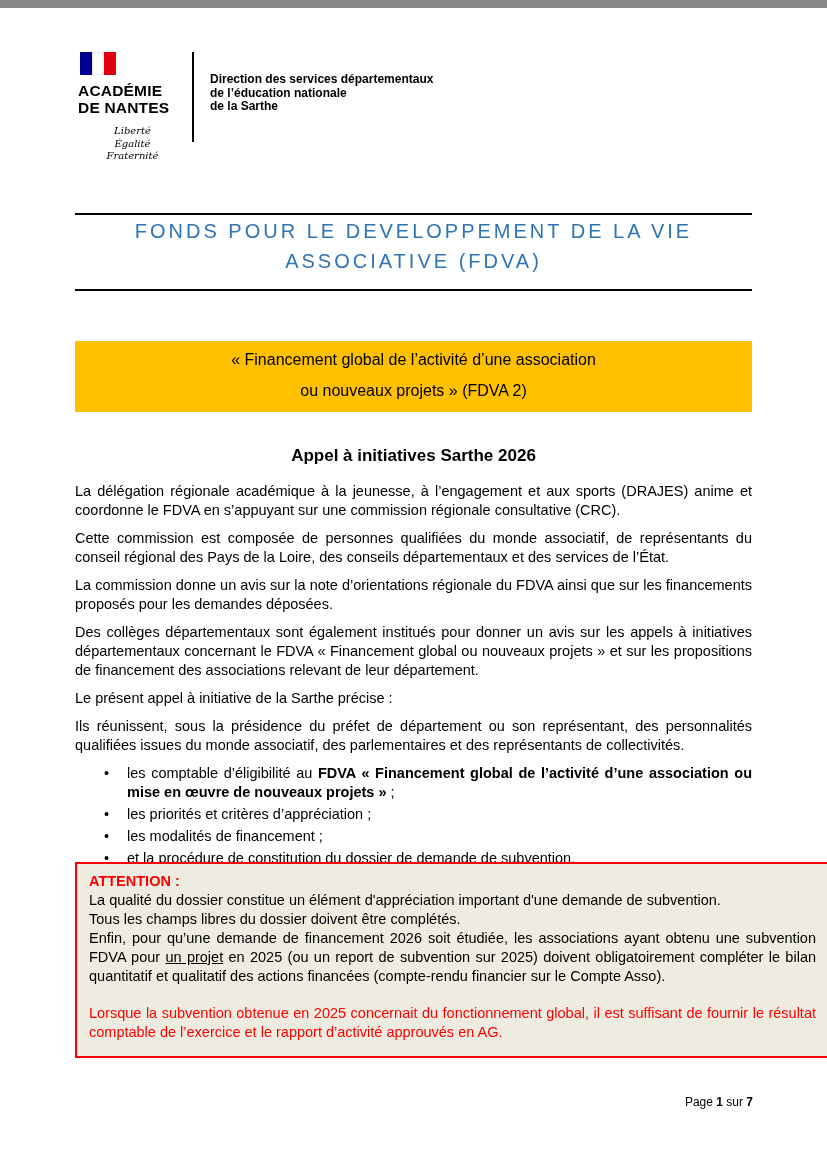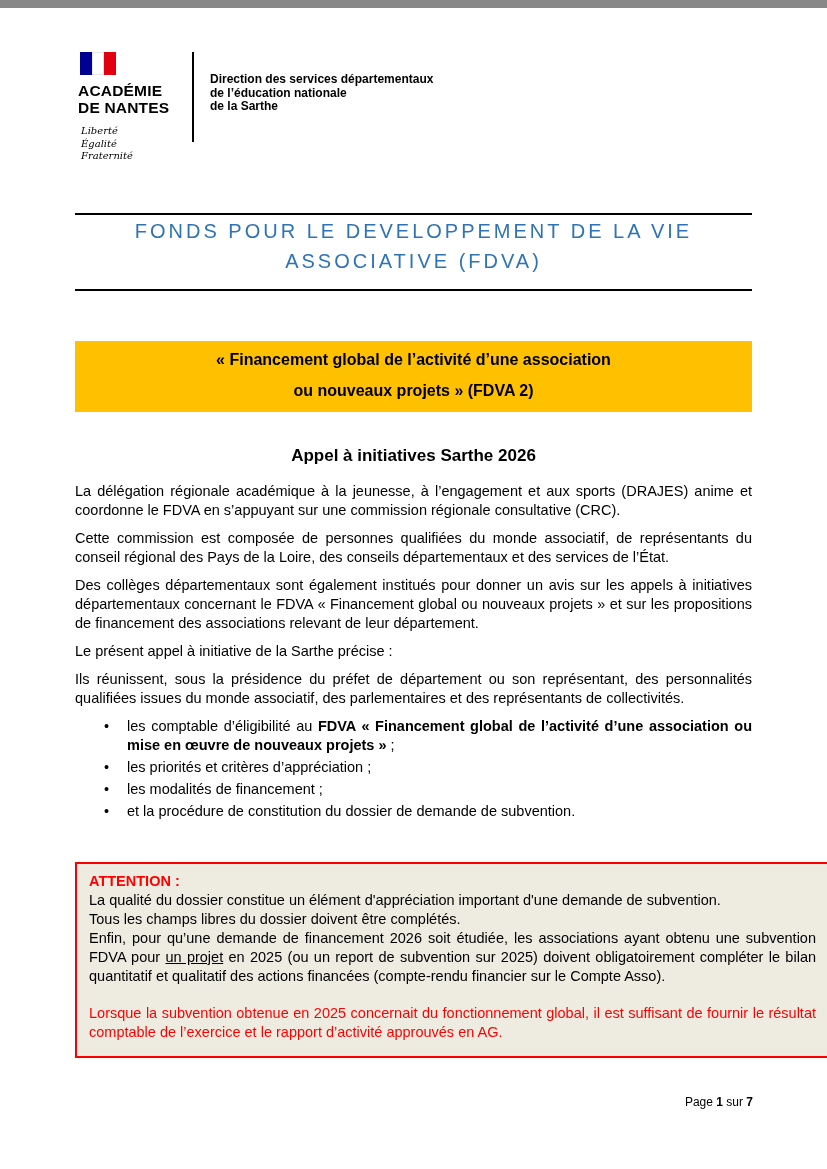--- a/index.html
+++ b/index.html
@@ -13,35 +13,35 @@
   
   .header { position: absolute; top: 44px; left: 78px; display: flex; align-items: flex-start; }
   .logo-block { width: 106px; }
   .flag { display: flex; width: 36px; height: 23px; margin-left: 2px; }
   .flag span { flex: 1; }
   .flag .fb { background: var(--flag-blue, #000091); }
   .flag .fw { background: #fff; box-shadow: inset 0 0 0 1px #e7e7e7; }
   .flag .fr { background: var(--flag-red, #E1000F); }
   .academie { font-weight: bold; font-size: 15.5px; line-height: 17px; margin-top: 7px; letter-spacing: .2px; }
   .motto { font-family: "DejaVu Serif", "Liberation Serif", serif; font-style: italic;
-           font-size: 10px; line-height: 12.5px; margin-top: 9px; margin-left: 3px; }
+           font-size: 10px; line-height: 12.5px; margin-top: 9px; margin-left: 3px; text-align: center; }
   .vdivider { width: 2px; background: #000; height: 90px; margin: 0 16px 0 8px; }
   .direction { font-size: 12px; font-weight: bold; line-height: 13.5px; padding-top: 21px; }
 
   
   .title-block { position: absolute; top: 205px; left: 75px; width: 677px; }
   .rule { height: 2px; background: #000; }
   .main-title { text-align: center; color: var(--title-blue, #2E74B5);
     font-size: 20px; font-weight: 400; letter-spacing: 3px;
     line-height: 30px; padding: 1px 0 13px; }
 
   
   .banner { position: absolute; top: 333px; left: 75px; width: 677px;
     background: var(--banner-yellow, #FFC000); text-align: center;
-    font-weight: bold; font-size: 16px; color: #000; padding: 8px 0 10px; }
+    font-weight: normal; font-size: 16px; color: #000; padding: 8px 0 10px; }
   .banner .bl { line-height: 22px; }
   .banner .bl + .bl { margin-top: 9px; }
 
   
   .subtitle { position: absolute; top: 438px; left: 75px; width: 677px;
     text-align: center; font-size: 17px; font-weight: bold; margin: 0; }
 
   
   .body { position: absolute; top: 474px; left: 75px; width: 677px;
     font-size: 14.5px; line-height: 19px; text-align: justify; }
@@ -105,20 +105,21 @@
   <div class="banner">
     <div class="bl">« Financement global de l’activité d’une association</div>
     <div class="bl">ou nouveaux projets » (FDVA 2)</div>
   </div>
 
   <h2 class="subtitle">Appel à initiatives Sarthe 2026</h2>
 
   <div class="body">
     <p>La délégation régionale académique à la jeunesse, à l’engagement et aux sports (DRAJES) anime et coordonne le FDVA en s’appuyant sur une commission régionale consultative (CRC).</p>
     <p>Cette commission est composée de personnes qualifiées du monde associatif, de représentants du conseil régional des Pays de la Loire, des conseils départementaux et des services de l’État.</p>
+    <p>La commission donne un avis sur la note d’orientations régionale du FDVA ainsi que sur les financements proposés pour les demandes déposées.</p>
     <p>Des collèges départementaux sont également institués pour donner un avis sur les appels à initiatives départementaux concernant le FDVA « Financement global ou nouveaux projets » et sur les propositions de financement des associations relevant de leur département.</p>
     <p>Le présent appel à initiative de la Sarthe précise :</p>
     <p>Ils réunissent, sous la présidence du préfet de département ou son représentant, des personnalités qualifiées issues du monde associatif, des parlementaires et des représentants de collectivités.</p>
     <ul class="bullets">
       <li><span>les comptable d’éligibilité au </span><strong>FDVA « Financement global de l’activité d’une association ou mise en œuvre de nouveaux projets »</strong><span> ;</span></li>
       <li>les priorités et critères d’appréciation ;</li>
       <li>les modalités de financement ;</li>
       <li>et la procédure de constitution du dossier de demande de subvention.</li>
     </ul>
   </div>

